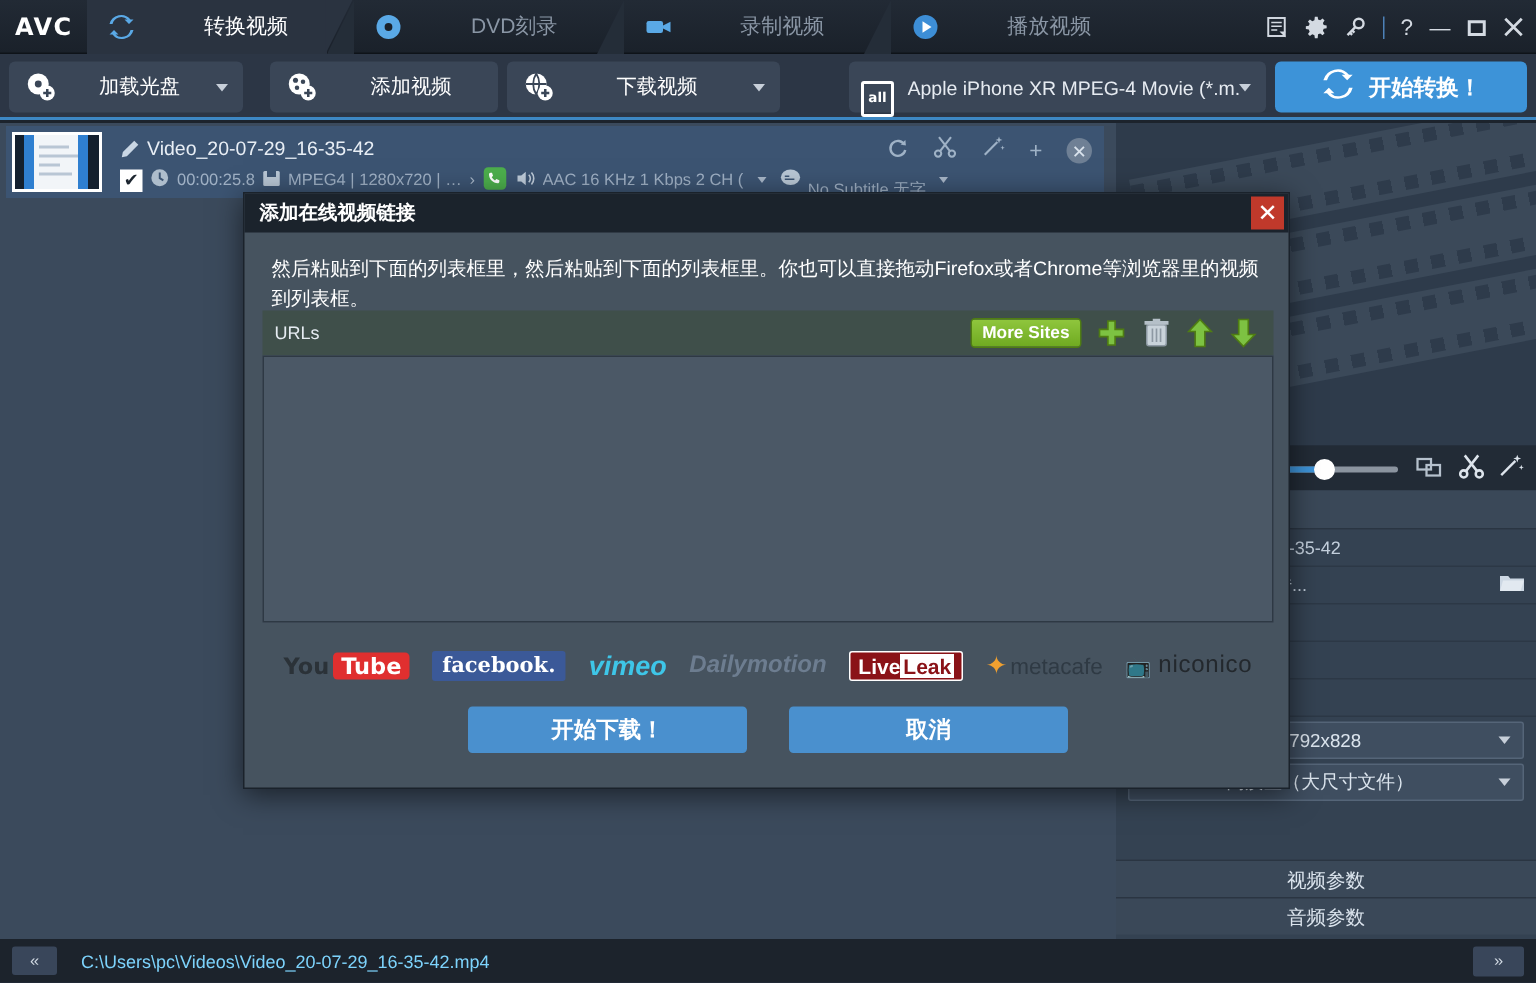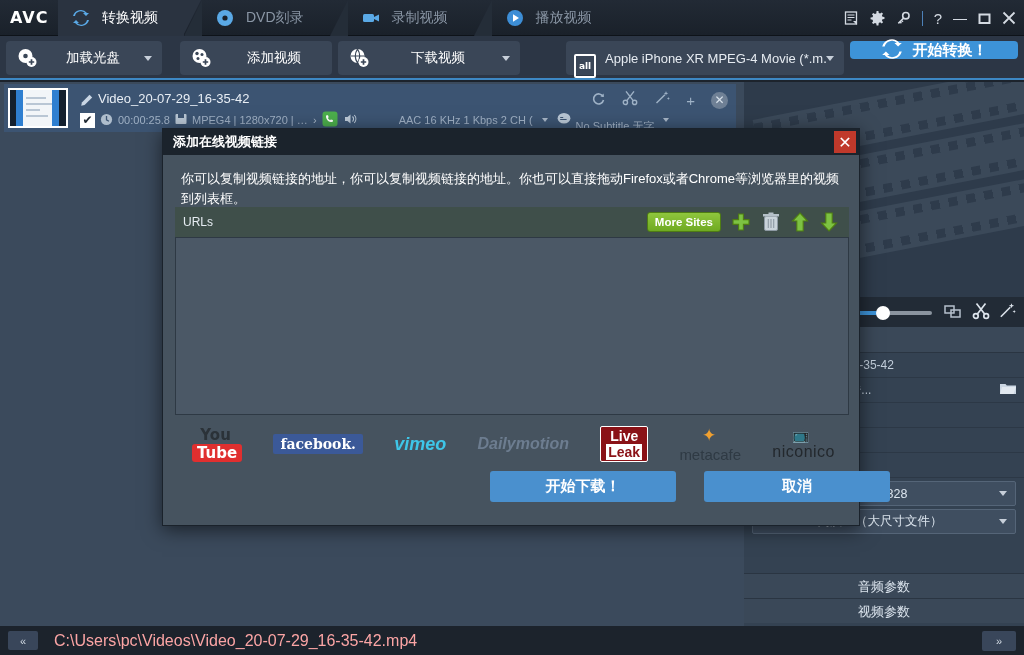--- a/index.html
+++ b/index.html
@@ -20,21 +20,21 @@
   }
   .logo {
     position: absolute; left: 10px; top: 8px;
     font-size: 16px; font-weight: bold; color: #ffffff;
     letter-spacing: 1px; font-family: "DejaVu Sans", sans-serif;
   }
   .tabs { position: absolute; left: 58px; top: 0; height: 36px; display: flex; }
   .tab {
     position: relative; height: 36px; display: flex; align-items: center;
     padding: 0 26px 0 14px; cursor: pointer;
-    color: #8a96a5; font-size: 14px;
+    color: #8a96a5; font-size: 14px; gap: 34px;
   }
   .tab.active { color: #ffffff; background: #2a3340; }
   .tab.active::after {
     content: ""; position: absolute; right: -17px; top: 0;
     border-left: 18px solid #2a3340;
     border-top: 0 solid transparent;
     border-bottom: 36px solid transparent;
   }
   .tab::before {
     content: ""; position: absolute; right: -1px; top: 4px;
@@ -90,21 +90,21 @@
     color: #ffffff; font-size: 9px; font-weight: bold;
     display: flex; align-items: center; justify-content: center;
     font-family: "DejaVu Sans", sans-serif;
     margin-top: 16px;
   }
   .profiletext {
     flex: 1; color: #e6ebf1; font-size: 13px; margin-left: 9px;
     white-space: nowrap; overflow: hidden;
   }
   .convbtn {
-    position: absolute; left: 850px; top: 5px; width: 168px; height: 18px;
+    position: absolute; left: 850px; top: 5px; width: 168px; height: 34px;
     background: #3d93d8; border-radius: 4px;
     display: flex; align-items: center; justify-content: center; gap: 10px;
     cursor: pointer; color: #ffffff; font-size: 15px; font-weight: bold;
   }
 
   
   .main {
     position: absolute; left: 0; top: 82px; width: 744px; height: 544px;
     background: #3b4a5c;
   }
@@ -237,21 +237,21 @@
   
   .statusbar {
     position: absolute; left: 0; bottom: 0; width: 1024px; height: 29px;
     background: #1c232c; display: flex; align-items: center;
   }
   .navsq {
     width: 30px; height: 19px; margin-left: 8px; background: #39465a;
     color: #d2dae3; font-size: 11px; border-radius: 2px;
     display: flex; align-items: center; justify-content: center; cursor: pointer;
   }
-  .statuspath { margin-left: 16px; color: #fca5a5; font-size: 16px; }
+  .statuspath { margin-left: 16px; color: #7dd3fc; font-size: 12px; }
   .navsq.right { position: absolute; right: 8px; margin: 0; width: 34px; height: 20px; }
 
   
   .overlay { position: absolute; inset: 0; }
   .dialog {
     position: absolute; left: 162px; top: 128px; width: 698px; height: 398px;
     background: #46535f;
     border: 1px solid #1a222b;
     box-shadow: 0 4px 18px rgba(0,0,0,0.55);
   }
@@ -286,41 +286,41 @@
   .uicon { margin-right: 11px; cursor: pointer; display: flex; }
   .listbox {
     position: absolute; left: 12px; top: 108px; width: 674px; height: 178px;
     background: #4b5866; border: 1px solid #2e3944;
   }
   .logos {
     position: absolute; left: 12px; top: 296px; width: 674px; height: 38px;
     display: flex; align-items: center; justify-content: space-between;
     padding: 0 14px;
   }
-  .lg { display: flex; align-items: center; flex-direction: column; }
+  .lg { display: flex; align-items: center; }
   .lg-youtube { font-size: 15px; font-weight: bold; color: #2b3238; font-family: "DejaVu Sans", sans-serif; }
   .lg-youtube .tb { background: #e02f2f; color: #ffffff; padding: 0 5px; margin-left: 3px; border-radius: 3px; }
   .lg-fb {
     background: #3b5998; color: #ffffff; font-weight: bold; font-size: 14px;
     padding: 2px 7px; border-radius: 2px; font-family: "DejaVu Serif", serif;
   }
   .lg-vimeo { color: #3ec6e8; font-size: 18px; font-weight: bold; font-style: italic; }
   .lg-dm { color: #6d7d90; font-size: 16px; font-weight: bold; font-style: italic; }
   .lg-ll {
     background: #8a1217; color: #ffffff; font-size: 14px; font-weight: bold;
     padding: 1px 5px; border: 1px solid #ffffff; border-radius: 2px;
   }
   .lg-ll .lk { background: #ffffff; color: #8a1217; padding: 0 2px; }
   .lg-mc { color: #2f3a44; font-size: 15px; }
   .lg-mc .star { color: #f0a030; margin-right: 2px; font-size: 17px; }
   .lg-nico { color: #23282d; font-size: 16px; letter-spacing: 0.5px; }
   .lg-nico .tv { margin-right: 4px; font-size: 14px; }
   .dlgbtns {
     position: absolute; left: 0; top: 342px; width: 698px;
-    display: flex; justify-content: flex-end; gap: 28px; margin-left: 29px;
+    display: flex; justify-content: center; gap: 28px;
   }
   .dbtn {
     width: 186px; height: 31px; background: #4a90ce; border-radius: 3px;
     color: #ffffff; font-size: 15px; font-weight: bold;
     display: flex; align-items: center; justify-content: center; cursor: pointer;
   }
 </style>
 </head>
 <body>
 
@@ -506,21 +506,21 @@
             <rect x="0.5" y="0.5" width="15" height="15" rx="3" fill="#4cae4c"></rect>
             <path d="M5 4.2c-.6 0-1 .5-1 1 0 3.3 2.6 5.9 5.9 5.9.5 0 1-.4 1-1v-1l-2-.7-.9.9a6 6 0 0 1-2.2-2.2l.9-.9L6 4.2z" fill="#ffffff"></path>
           </svg>
         </span>
         <span>
           <svg width="14" height="14" viewBox="0 0 14 14">
             <path d="M2 5h2.5L7.5 2.5v9L4.5 9H2z" fill="#bcc9d7"></path>
             <path d="M9.5 4.5a3.5 3.5 0 0 1 0 5M11.3 3a6 6 0 0 1 0 8" stroke="#bcc9d7" stroke-width="1.1" fill="none"></path>
           </svg>
         </span>
-        <span class="metaclip" style="max-width:150px;margin-left:37px;">AAC 16 KHz 1 Kbps 2 CH (</span>
+        <span class="metaclip" style="max-width:150px;">AAC 16 KHz 1 Kbps 2 CH (</span>
         <span class="minidrop"></span>
         <span>
           <svg width="14" height="14" viewBox="0 0 14 14">
             <ellipse cx="7" cy="6.2" rx="6.4" ry="5.2" fill="#b8c6d4"></ellipse>
             <path d="M3.2 5.5h3M3.2 7.5h6.4" stroke="#3c5472" stroke-width="1.1"></path>
           </svg>
         </span>
         <span class="metaclip" style="max-width:130px;margin-top:12px;">No Subtitle 无字</span>
         <span class="minidrop"></span>
       </div>
@@ -615,41 +615,41 @@
       <div class="selrow">
         <span class="sv">1792x828</span>
         <span class="caret" style="margin-right:0;"></span>
       </div>
       <div class="selrow">
         <span class="sv">高质量（大尺寸文件）</span>
         <span class="caret" style="margin-right:0;"></span>
       </div>
 
       <div class="panelgap"></div>
+      <div class="paramrow">视频参数</div>
       <div class="paramrow">音频参数</div>
-      <div class="paramrow">视频参数</div>
     </div>
   </div>
 
 
   <div class="statusbar">
     <span class="navsq">«</span>
     <span class="statuspath">C:\Users\pc\Videos\Video_20-07-29_16-35-42.mp4</span>
     <span class="navsq right">»</span>
   </div>
 
   <div class="overlay">
     <div class="dialog">
 
       <div class="dlghead">
         <span class="dlgtitle">添加在线视频链接</span>
         <span class="dlgclose">✕</span>
       </div>
 
-      <div class="dlgdesc">你可以复制视频链接的地址，你可以复制视频链接的地址。你也可以直接拖动Firefox或者Chrome等浏览器里的视频到列表框。</div>
+      <div class="dlgdesc">然后粘贴到下面的列表框里，然后粘贴到下面的列表框里。你也可以直接拖动Firefox或者Chrome等浏览器里的视频到列表框。</div>
 
       <div class="urlbar">
         <span class="ulabel">URLs</span>
         <span class="uspacer"></span>
         <span class="moresites">More Sites</span>
         <span class="uicon">
           <svg width="20" height="20" viewBox="0 0 20 20">
             <path d="M7.6 2h4.8v5.6H18v4.8h-5.6V18H7.6v-5.6H2V7.6h5.6z" fill="#7dc242" stroke="#4f7d13" stroke-width="1.1"></path>
           </svg>
         </span>

